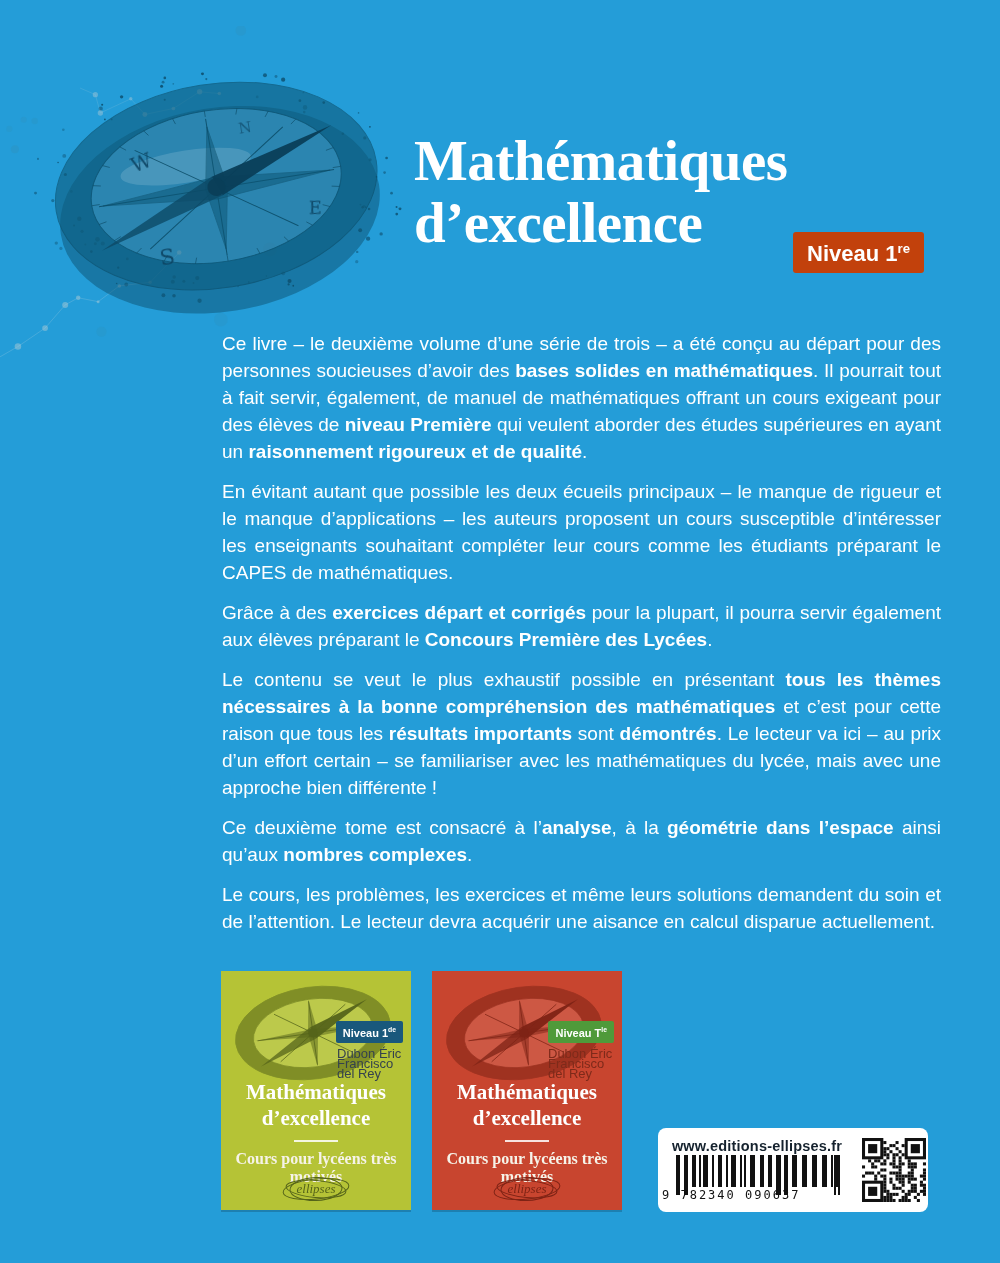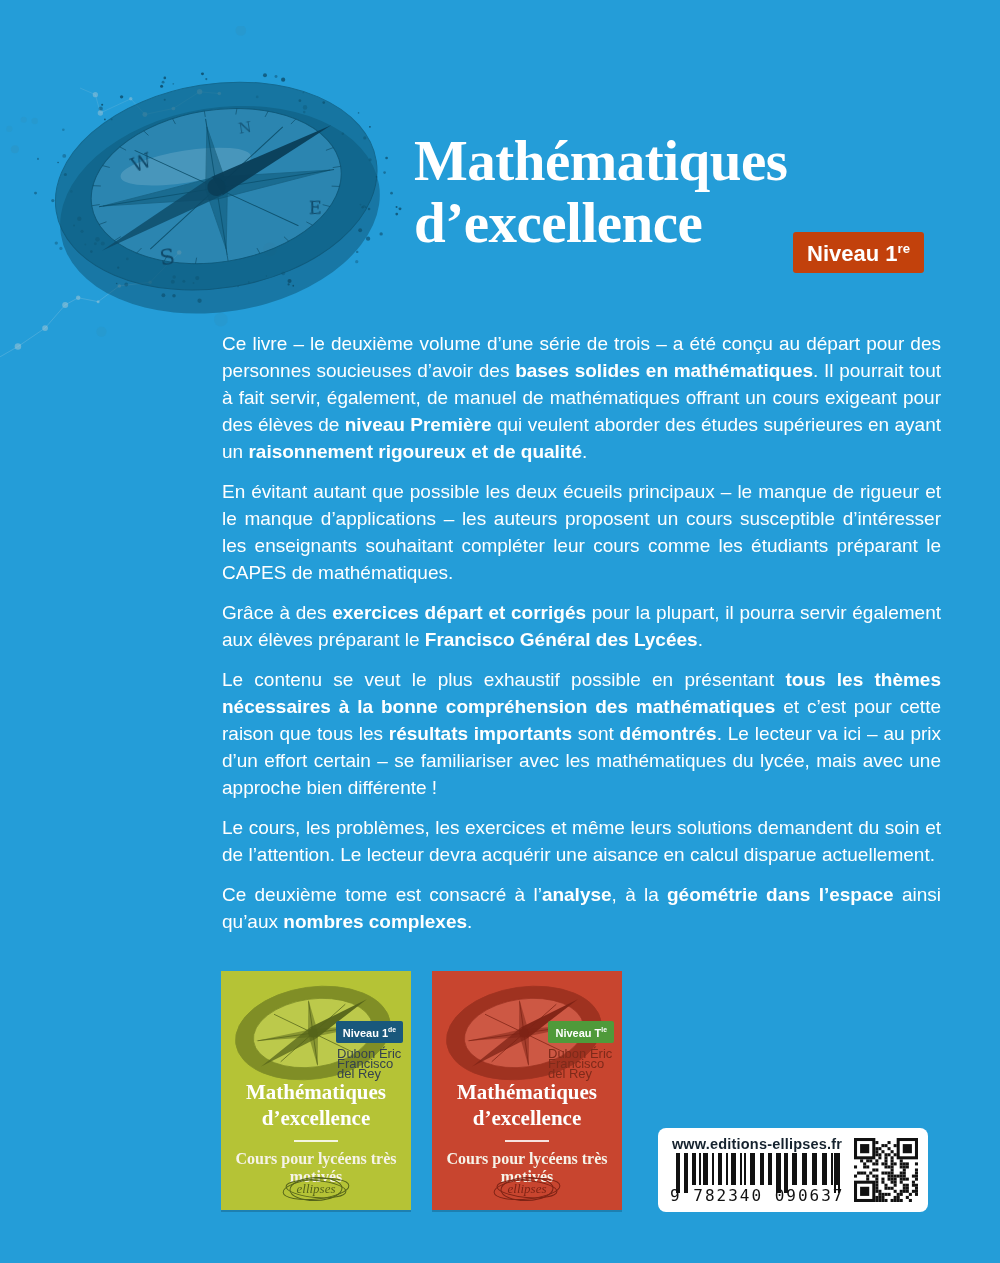--- a/index.html
+++ b/index.html
@@ -29,24 +29,24 @@
   .mini-authors{position:absolute;right:8px;top:78px;width:66px;font-size:13px;line-height:10px;text-align:left;}
   .mini-title{position:absolute;left:0;top:108px;width:100%;text-align:center;color:#fff;
       font-family:"Liberation Serif","DejaVu Serif",serif;font-weight:bold;font-size:21px;line-height:26px;}
   .mini-divider{position:absolute;left:73px;top:169px;width:44px;height:2px;background:rgba(255,255,255,.85);}
   .mini-tagline{position:absolute;left:0;top:179px;width:100%;text-align:center;color:#f6f3e9;
       font-family:"Liberation Serif","DejaVu Serif",serif;font-weight:bold;font-size:16px;}
   .mini-logo{position:absolute;left:59px;top:202px;width:72px;height:32px;}
   .mini-logo text{font-family:"Liberation Serif","DejaVu Serif",serif;font-style:italic;font-size:13px;}
   
   .barcode-box{position:absolute;left:658px;top:1128px;width:270px;height:84px;background:#ffffff;
-      border-radius:8px;box-sizing:border-box;display:flex;align-items:center;gap:8px;padding:7px 10px;}
+      border-radius:8px;box-sizing:border-box;display:flex;align-items:center;gap:8px;padding:7px 2px;}
   .bc-left{flex:1;display:flex;flex-direction:column;align-items:center;}
   .bc-url{font-size:14.5px;font-weight:bold;color:#15222e;letter-spacing:.2px;margin-bottom:1px;}
-  .bc-digits{font-family:"DejaVu Sans Mono",monospace;font-size:16px;color:#111;
+  .bc-digits{font-family:"DejaVu Sans Mono",monospace;font-size:12px;color:#111;
       letter-spacing:2px;margin-top:-9px;align-self:flex-start;padding-left:2px;background:transparent;}
   .qr{width:64px;height:64px;}
 </style>
 </head>
 <body>
 
 <div class="page">
 
   <svg id="compass-art" class="compass-art" viewBox="0 0 448 348">
     <g id="net">
@@ -224,24 +224,24 @@
   <div class="title-block">
     <div>Mathématiques</div>
     <div>d’excellence</div>
   </div>
 
   <div class="level-badge"><span>Niveau 1</span><sup>re</sup></div>
 
   <div class="body-text">
       <p><span>Ce livre – le deuxième volume d’une série de trois – a été conçu au départ pour des personnes soucieuses d’avoir des </span><strong>bases solides en mathématiques</strong><span>. Il pourrait tout à fait servir, également, de manuel de mathématiques offrant un cours exigeant pour des élèves de </span><strong>niveau Première</strong><span> qui veulent aborder des études supérieures en ayant un </span><strong>raisonnement rigoureux et de qualité</strong><span>.</span></p>
       <p><span>En évitant autant que possible les deux écueils principaux – le manque de rigueur et le manque d’applications – les auteurs proposent un cours susceptible d’intéresser les enseignants souhaitant compléter leur cours comme les étudiants préparant le CAPES de mathématiques.</span></p>
-      <p><span>Grâce à des </span><strong>exercices départ et corrigés</strong><span> pour la plupart, il pourra servir également aux élèves préparant le </span><strong>Francisco Général des Lycées</strong><span>.</span></p>
+      <p><span>Grâce à des </span><strong>exercices départ et corrigés</strong><span> pour la plupart, il pourra servir également aux élèves préparant le </span><strong>Concours Première des Lycées</strong><span>.</span></p>
       <p><span>Le contenu se veut le plus exhaustif possible en présentant </span><strong>tous les thèmes nécessaires à la bonne compréhension des mathématiques</strong><span> et c’est pour cette raison que tous les </span><strong>résultats importants</strong><span> sont </span><strong>démontrés</strong><span>. Le lecteur va ici – au prix d’un effort certain – se familiariser avec les mathématiques du lycée, mais avec une approche bien différente !</span></p>
+      <p><span>Ce deuxième tome est consacré à l’</span><strong>analyse</strong><span>, à la </span><strong>géométrie dans l’espace</strong><span> ainsi qu’aux </span><strong>nombres complexes</strong><span>.</span></p>
       <p><span>Le cours, les problèmes, les exercices et même leurs solutions demandent du soin et de l’attention. Le lecteur devra acquérir une aisance en calcul disparue actuellement.</span></p>
-      <p><span>Ce deuxième tome est consacré à l’</span><strong>analyse</strong><span>, à la </span><strong>géométrie dans l’espace</strong><span> ainsi qu’aux </span><strong>nombres complexes</strong><span>.</span></p>
     </div>
 
   <div class="cover cover-0" style="background: rgb(181, 195, 54);">
     <svg class="mini-compass" viewBox="0 0 190 110" style="color: rgb(85, 100, 26);">
       <g transform="rotate(-8 92 58)">
         <path d="M14,58 a78,46 0 1,0 156,0 a78,46 0 1,0 -156,0 M32,58 a60,34 0 1,0 120,0 a60,34 0 1,0 -120,0" fill-rule="evenodd" fill="currentColor" opacity="0.55" stroke="currentColor" stroke-width="0.8"></path>
         <ellipse cx="92" cy="58" rx="60" ry="34" fill="#ffffff" opacity="0.1" stroke="currentColor" stroke-width="0.6"></ellipse>
         <g stroke="currentColor" stroke-width="0.8" opacity="0.9">
           <line x1="92" y1="26" x2="92" y2="90"></line>
             <line x1="36" y1="58" x2="148" y2="58"></line>

